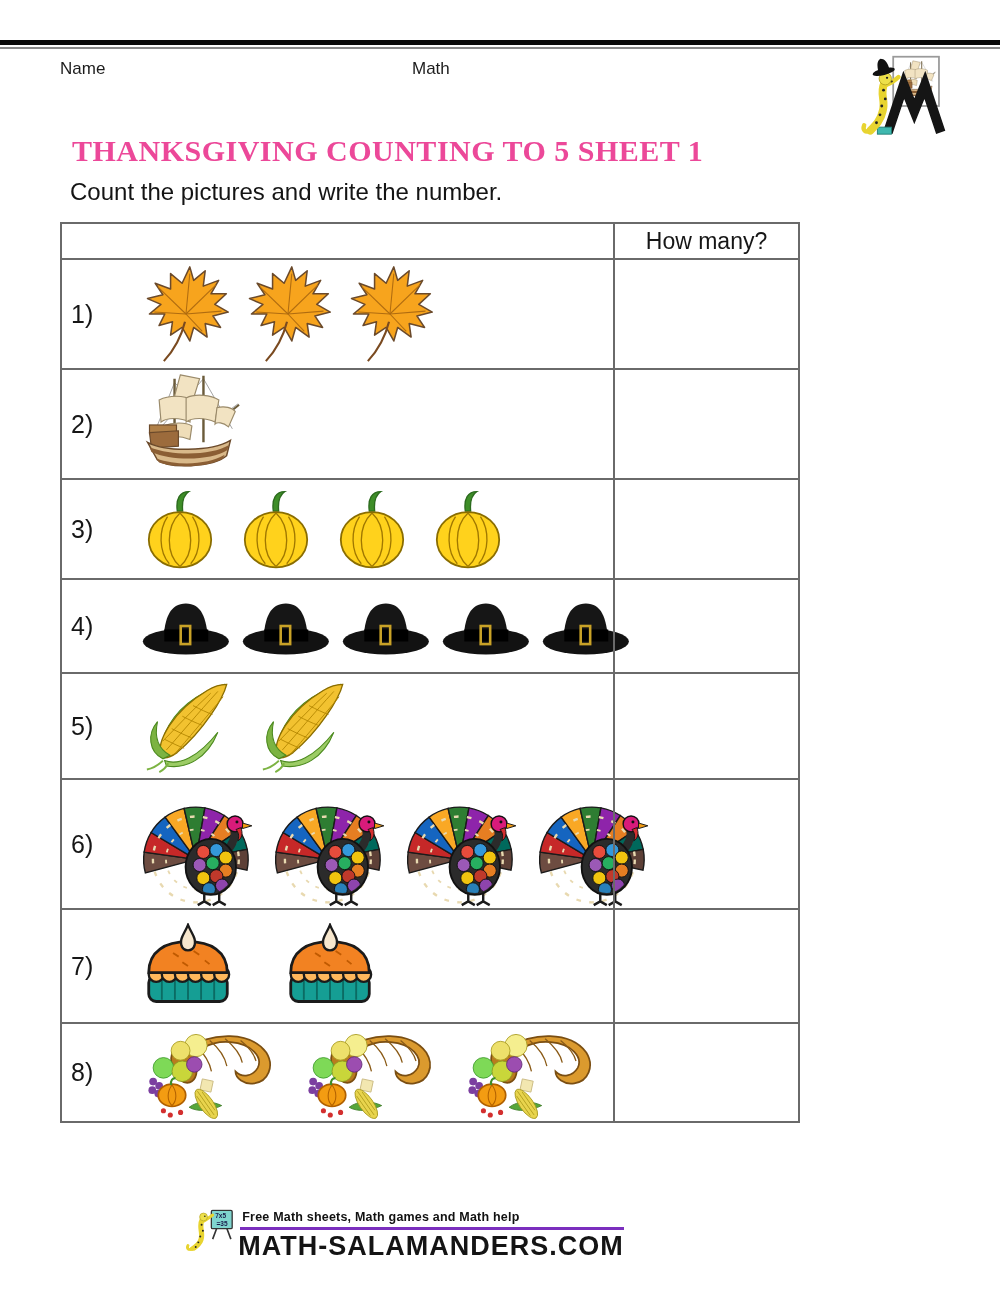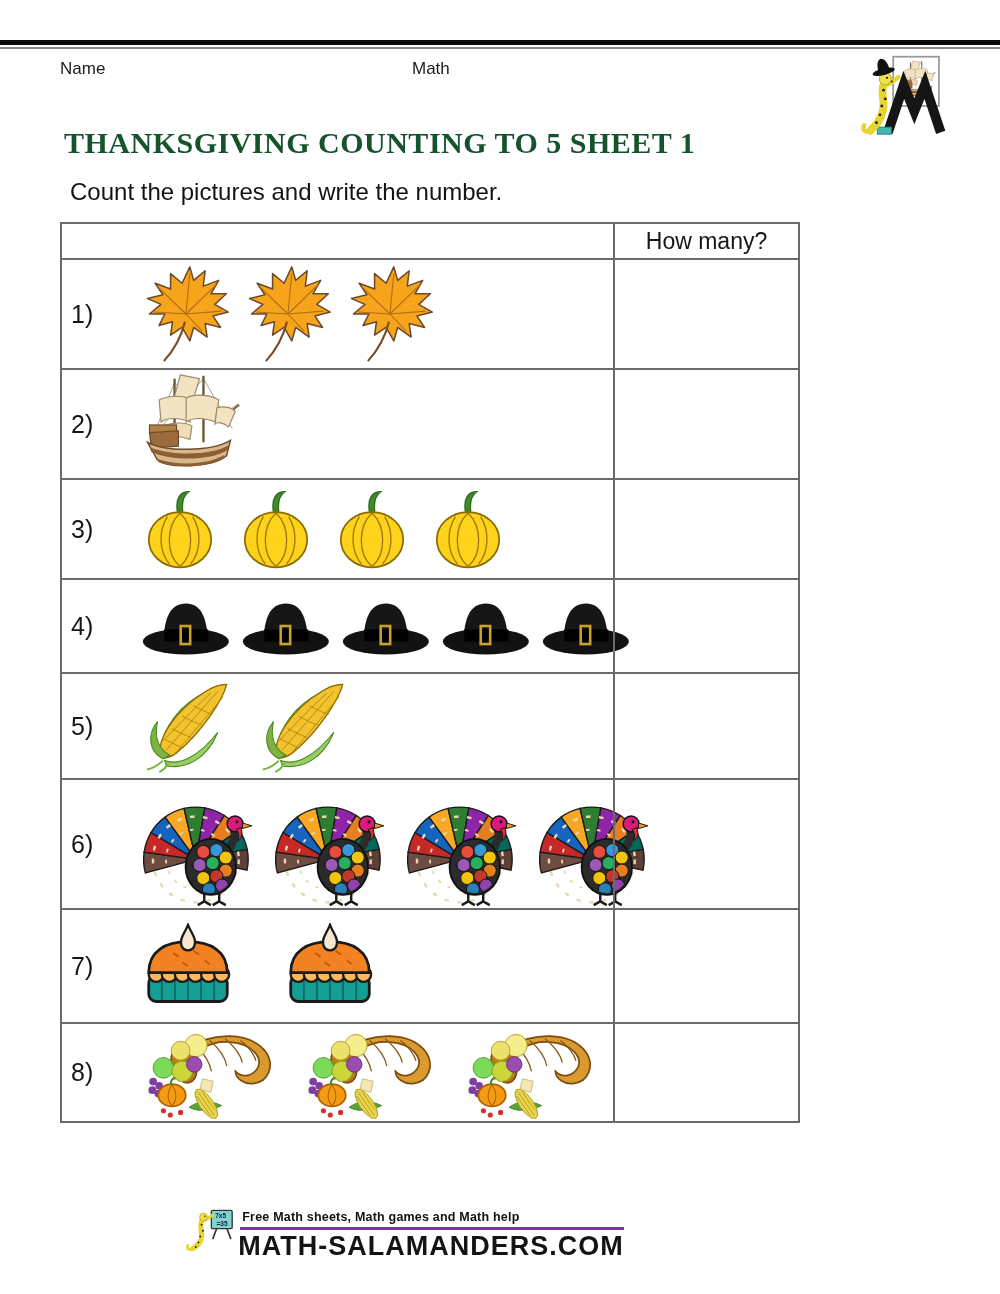--- a/index.html
+++ b/index.html
@@ -6,23 +6,23 @@
   .page{
     position:relative;width:1000px;height:1294px;background:#ffffff;overflow:hidden;
     font-family:"Liberation Sans",sans-serif;color:#111;
   }
   .top-rule{position:absolute;left:0;top:40px;width:1000px;height:5px;background:#0a0a0a;}
   .top-rule-thin{position:absolute;left:0;top:47px;width:1000px;height:2px;background:#8a8a8a;}
   .name-label{position:absolute;left:60px;top:59px;font-size:17px;color:#1c1c1c;}
   .date-label{position:absolute;left:412px;top:59px;font-size:17px;color:#1c1c1c;}
   .logo{position:absolute;left:858px;top:52px;width:88px;height:86px;}
   .title{
-    position:absolute;left:60px;top:122px;margin:4px;
+    position:absolute;left:60px;top:122px;margin:12px;
     font-family:"Liberation Serif",serif;font-size:30px;font-weight:600;
-    letter-spacing:.5px;color:#14532d;white-space:nowrap;
+    letter-spacing:.5px;color:#ec4899;white-space:nowrap;
   }
   .instructions{position:absolute;left:60px;top:168px;margin:10px;font-size:24px;color:#141414;}
   .wtable{
     position:absolute;left:60px;top:222px;width:740px;
     border:2px solid #6a6a6a;box-sizing:border-box;background:#fff;
   }
   .thead{display:flex;height:36px;border-bottom:2px solid #6a6a6a;box-sizing:border-box;}
   .trow{display:flex;border-bottom:2px solid #6a6a6a;box-sizing:border-box;}
   .trow:last-child{border-bottom:none;}
   .cell-main{flex:1;display:flex;align-items:center;min-width:0;}

